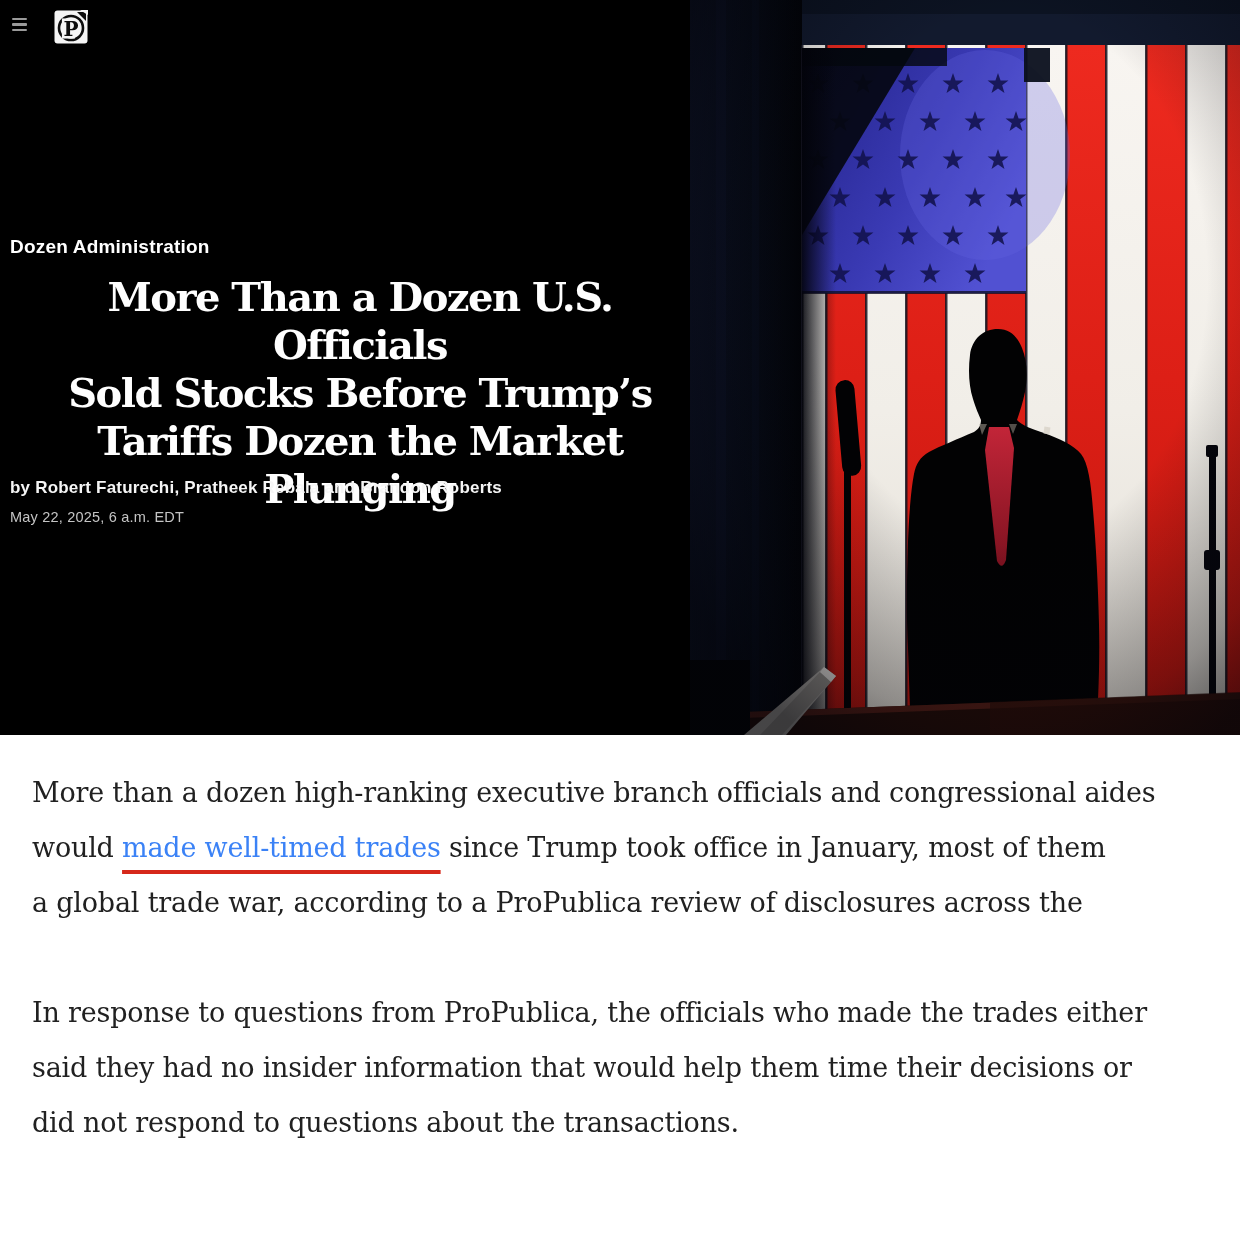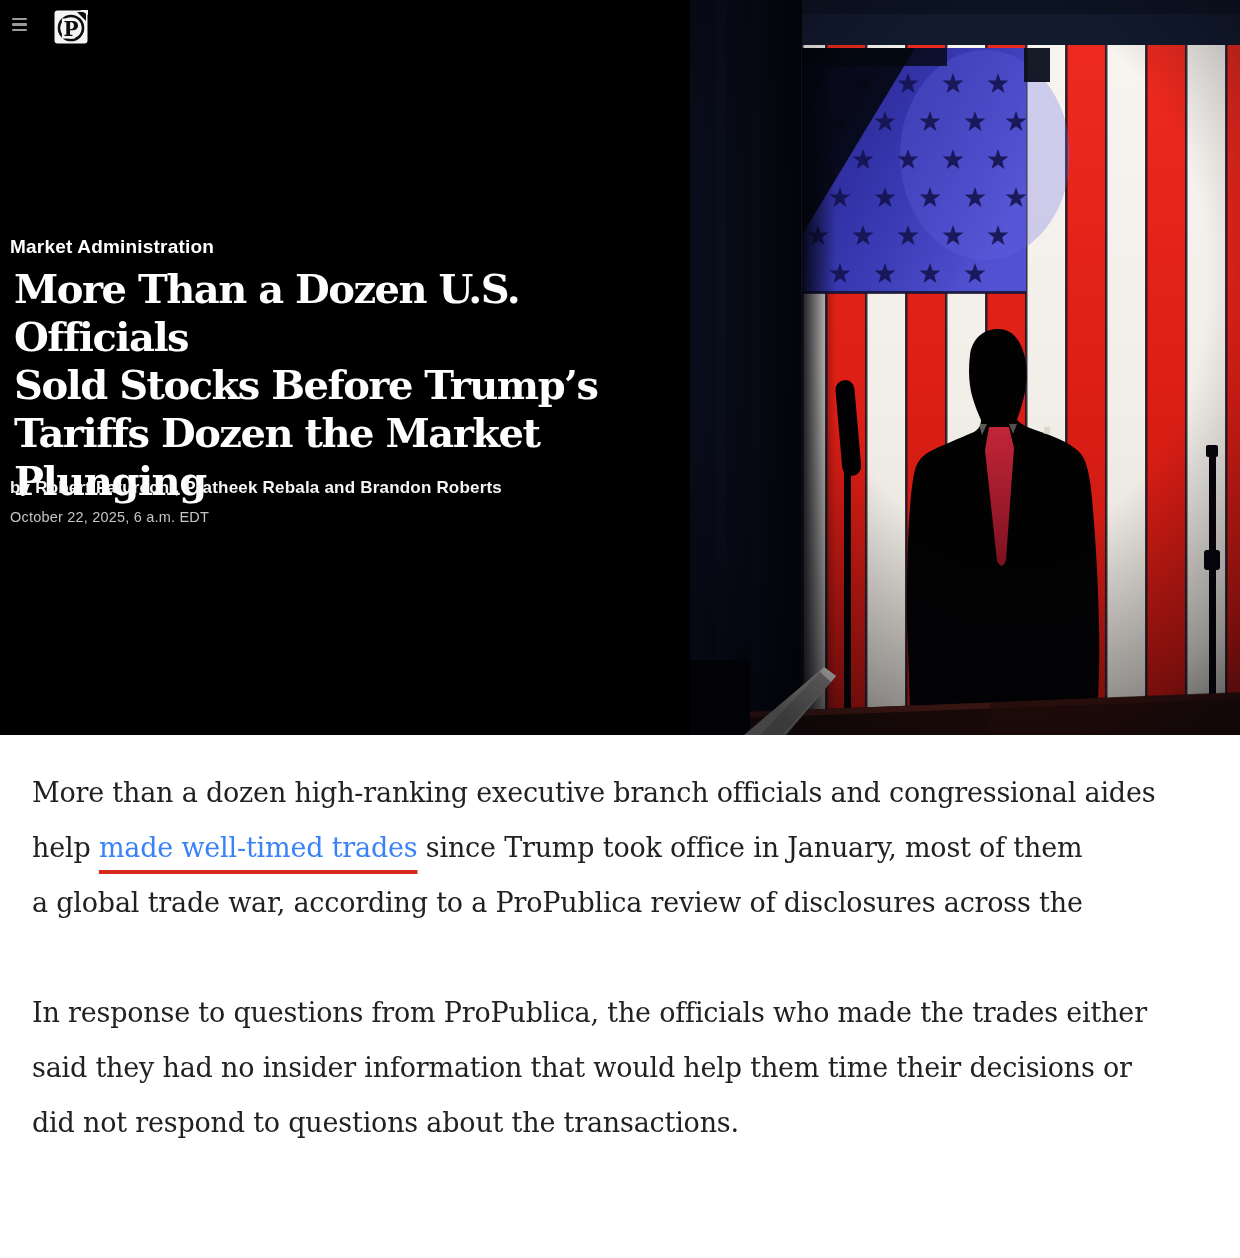--- a/index.html
+++ b/index.html
@@ -48,29 +48,29 @@
       <svg class="brand-icon" viewBox="0 0 34 34">
         <rect x="0.5" y="0.5" width="33" height="33" rx="3" fill="#f5f5f5"></rect>
         <circle cx="17" cy="18" r="12" fill="none" stroke="#0d0d0d" stroke-width="2.6"></circle>
         <polygon points="23,2 32,2 32,11" fill="#0d0d0d"></polygon>
         <polygon points="26,0 34,0 34,5" fill="#f5f5f5"></polygon>
         <text x="17" y="25.5" text-anchor="middle" font-family="DejaVu Serif,serif" font-weight="700" font-size="20" paint-order="stroke" stroke="#f5f5f5" stroke-width="5" fill="#0d0d0d">P</text>
       </svg>
     </div>
 
     <div class="hero-text">
-      <div class="category">Market Administration</div>
-      <h1 class="headline" style="margin:4px;">
+      <div class="category">Dozen Administration</div>
+      <h1 class="headline" style="margin:12px;text-align:center;">
         <div>More Than a Dozen U.S. Officials</div>
         <div>Sold Stocks Before Trump’s</div>
         <div>Tariffs Dozen the Market</div>
         <div>Plunging</div>
       </h1>
       <div class="byline">by Robert Faturechi, Pratheek Rebala and Brandon Roberts</div>
-      <div class="pubdate">October 22, 2025, 6 a.m. EDT</div>
+      <div class="pubdate">May 22, 2025, 6 a.m. EDT</div>
     </div>
 
     <svg class="hero-photo" viewBox="0 0 550 735" preserveAspectRatio="none">
       <defs>
         <linearGradient id="curtainL" x1="0" y1="0" x2="1" y2="0">
           <stop offset="0" stop-color="#0d1224"></stop>
             <stop offset="0.55" stop-color="#070b16"></stop>
             <stop offset="1" stop-color="#020307"></stop>
         </linearGradient>
         <linearGradient id="redG" x1="0" y1="0" x2="0" y2="1">
@@ -215,21 +215,21 @@
         <polygon points="134,667 146,676 141,682 130,672" fill="#eceae6" opacity="0.9"></polygon>
       </g>
 
       <rect x="0" y="0" width="550" height="735" fill="url(#vign)"></rect>
     </svg>
   </div>
 
   <div class="article">
     <p>
       <span class="pline">More than a dozen high-ranking executive branch officials and congressional aides</span>
-      <span class="pline"><span>help </span><a class="red-underline">made well-timed trades</a><span> since Trump took office in January, most of them</span></span>
+      <span class="pline"><span>would </span><a class="red-underline">made well-timed trades</a><span> since Trump took office in January, most of them</span></span>
       <span class="pline">a global trade war, according to a ProPublica review of disclosures across the</span>
     </p>
     <p>
       <span class="pline">In response to questions from ProPublica, the officials who made the trades either</span>
       <span class="pline">said they had no insider information that would help them time their decisions or</span>
       <span class="pline">did not respond to questions about the transactions.</span>
     </p>
   </div>
 
 </div>

